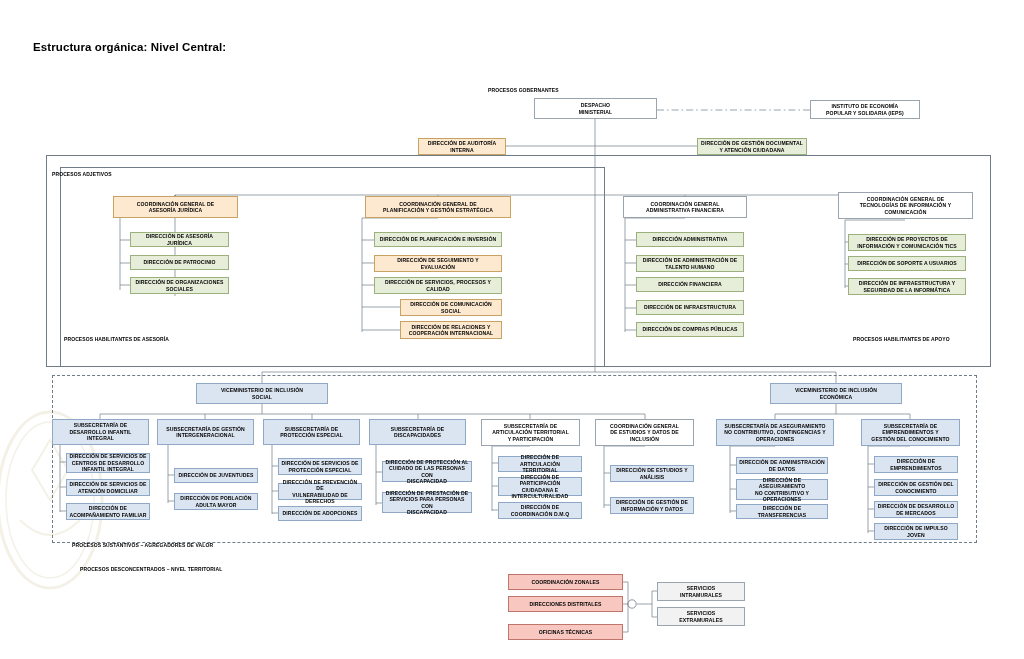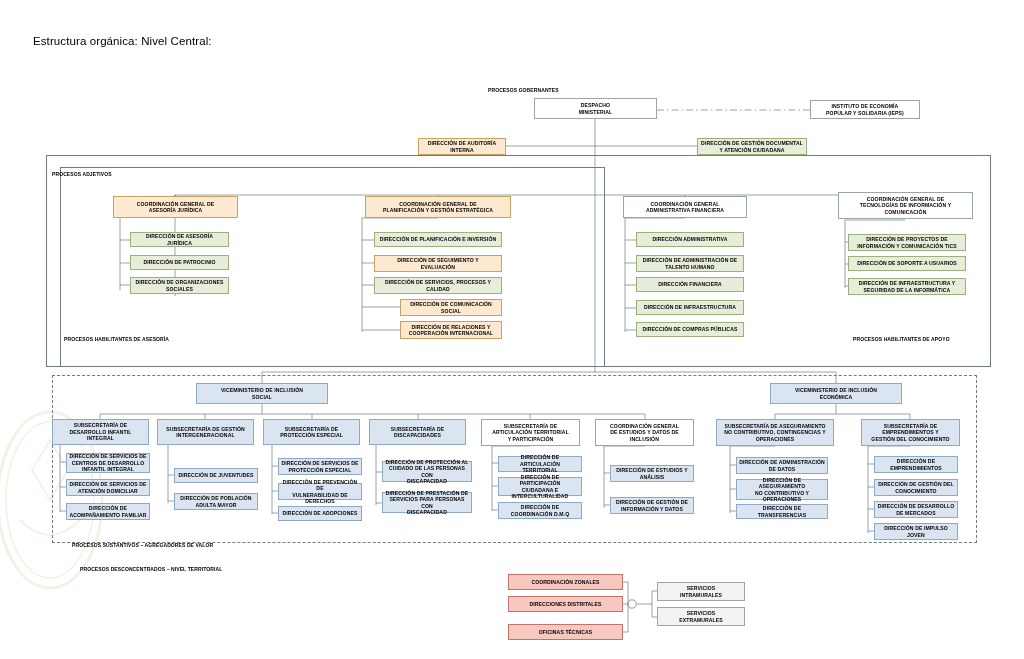--- a/index.html
+++ b/index.html
@@ -22,23 +22,23 @@
     font-size:5.1px;
     line-height:1.25;
     font-weight:bold;
     padding:1px 2px;
     border:0.6px solid #9aa4ae;
     background:#ffffff;
     letter-spacing:0.1px;
   }
   .title{
     position:absolute;
-    left:33px;top:35px;
+    left:33px;top:41px;
     font-size:11.5px;
-    font-weight:normal;
+    font-weight:bold;
     letter-spacing:0.1px;
   }
   .label{
     position:absolute;
     font-size:5.0px;
     font-weight:bold;
     letter-spacing:0.1px;
     color:#000;
     white-space:nowrap;
   }

